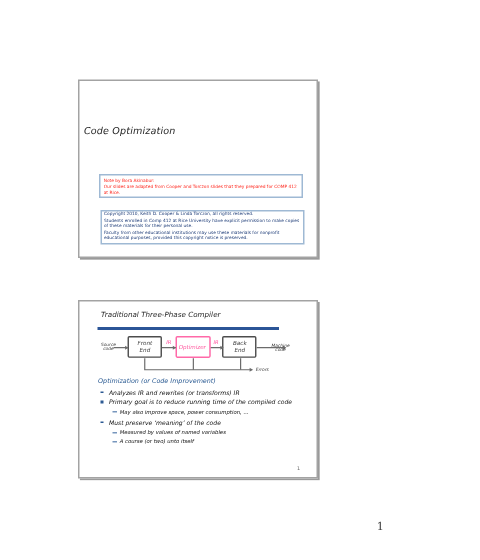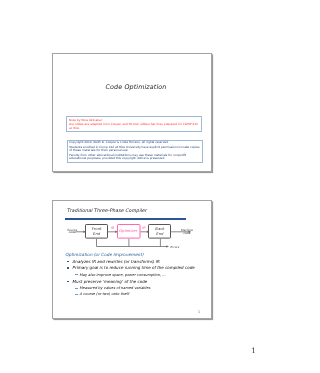--- a/index.html
+++ b/index.html
@@ -5,21 +5,21 @@
   html,body{margin:0;padding:0;background:#ffffff;}
   body{width:264px;height:373px;font-family:"Liberation Sans",sans-serif;overflow:hidden;-webkit-font-smoothing:antialiased;}
   .page{position:relative;width:264px;height:373px;background:#fff;will-change:transform;}
   .slide{position:absolute;background:#fff;border:0.9px solid #a3a3a3;box-sizing:border-box;
          box-shadow:1.2px 1.2px 0 -0.1px rgba(120,120,120,0.75);}
   #slide1{left:52px;top:53px;width:160px;height:119px;}
   #slide2{left:52px;top:200px;width:160px;height:119px;}
   .pagenum{position:absolute;left:251.2px;top:347.3px;font-size:7.4px;color:#3a3a3a;font-family:"DejaVu Serif",serif;line-height:7.4px;}
 
   
-  .s1-title{position:absolute;left:3px;top:29.2px;width:160px;text-align:center;
+  .s1-title{position:absolute;left:3px;top:29.2px;width:160px;
             font-style:italic;font-size:6.4px;letter-spacing:0.1px;color:#262626;
             font-family:"DejaVu Sans",sans-serif;}
   .notebox{position:absolute;left:13.3px;top:62.2px;width:136px;height:16.2px;
            border:0.7px solid #9fb9d4;box-sizing:border-box;padding:0.6px 1.8px;}
   .notebox .ln{color:#fe2a20;font-size:2.92px;line-height:4.05px;white-space:nowrap;
                font-family:"DejaVu Sans",sans-serif;}
   .copybox{position:absolute;left:13.5px;top:85.8px;width:136px;height:23.4px;
            border:0.7px solid #9fb9d4;box-sizing:border-box;padding:0.6px 1.8px;}
   .copybox .ln{color:#1b3a76;font-size:2.9px;line-height:3.2px;white-space:nowrap;
                font-family:"DejaVu Sans",sans-serif;}

